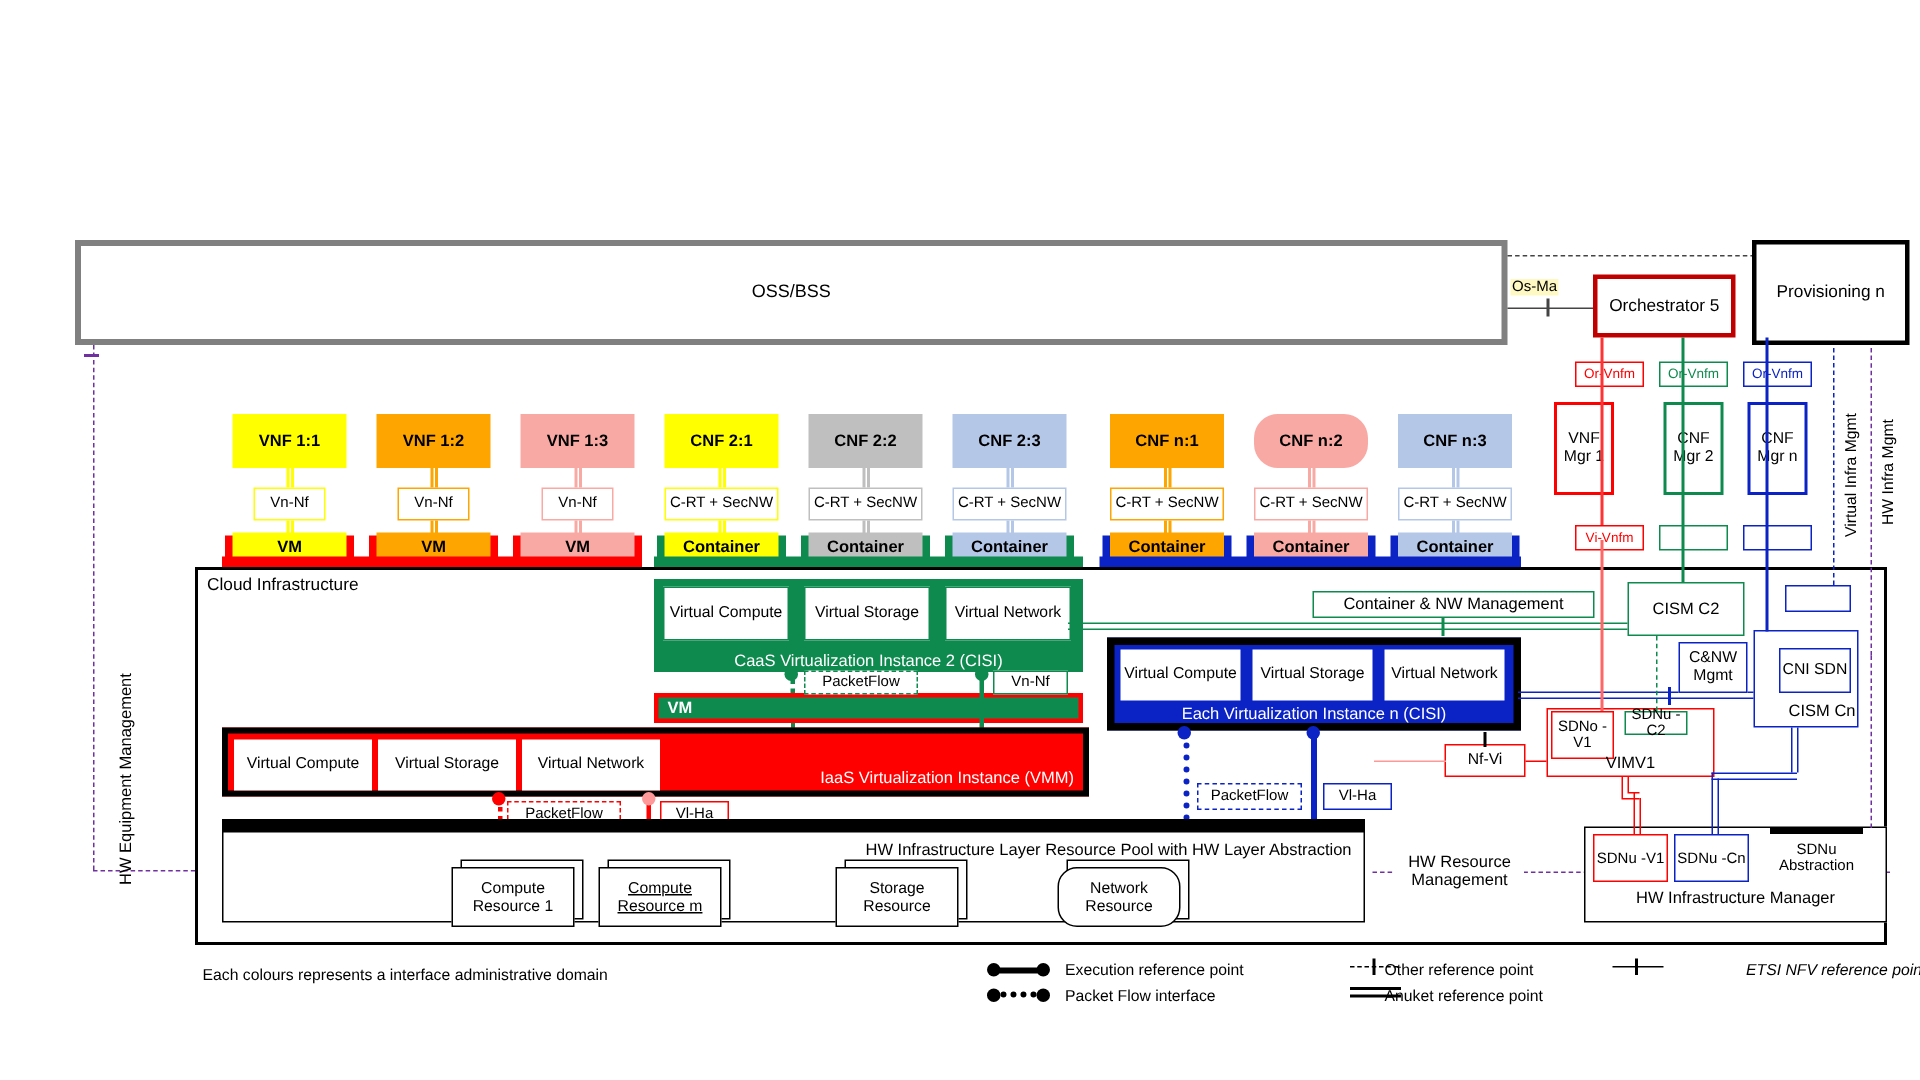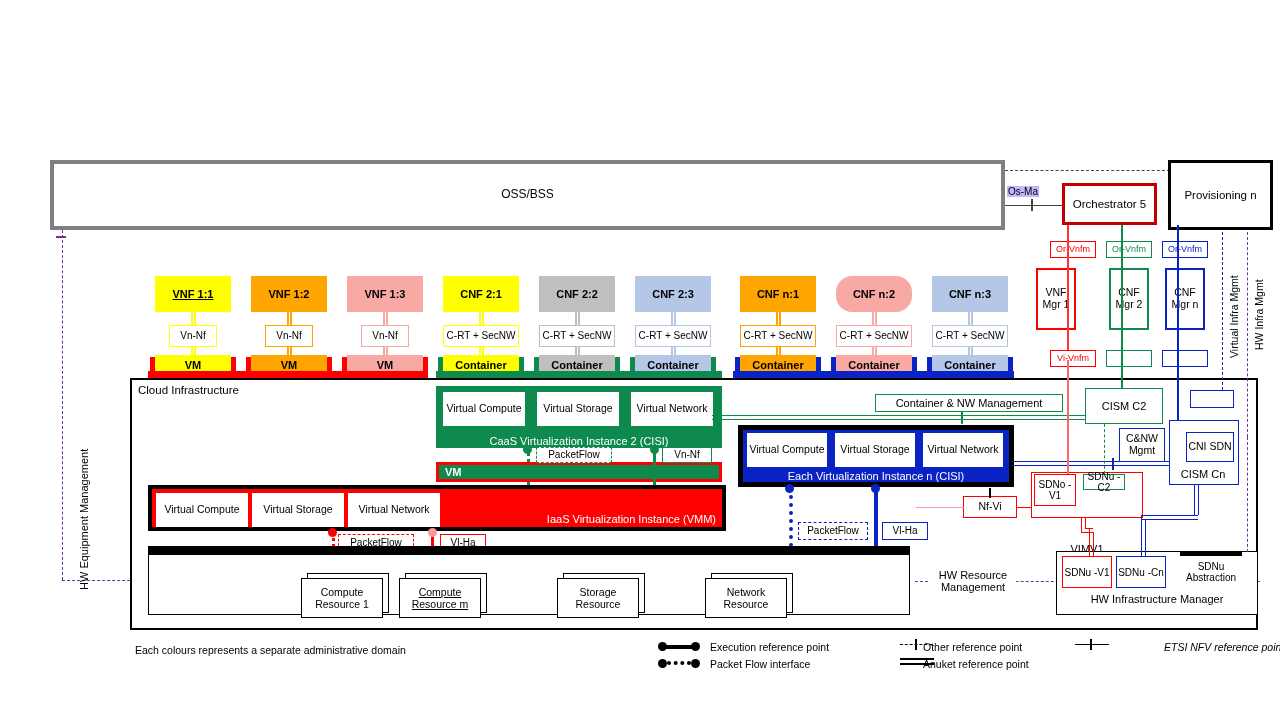--- a/index.html
+++ b/index.html
@@ -56,26 +56,26 @@
 
   
   .mgr{width:40px;height:62px;border:2px solid;background:#fff;font-size:10.5px;}
   .orvnfm{width:46px;height:17px;border:1.4px solid;background:#fff;font-size:9px;}
   .vivnfm{width:46px;height:17px;border:1.4px solid;background:#fff;font-size:9px;}
 
   #cismc2{left:1085px;top:388px;width:78px;height:36px;border:1.5px solid #0E8A4F;background:#fff;font-size:11px;}
   #cnwmgmt{left:1119px;top:428px;width:46px;height:34px;border:1.5px solid #0B23C4;background:#fff;font-size:10.5px;line-height:1.1;}
   #cismcn{left:1169px;top:420px;width:70px;height:65px;border:1.5px solid #0B23C4;background:#fff;}
   #cnisdn{left:1186px;top:432px;width:48px;height:30px;border:1.5px solid #0B23C4;background:#fff;font-size:10.5px;line-height:1.1;}
-  #cismcnlab{position:absolute;left:1169px;top:468px;width:68px;text-align:center;font-size:11px;}
+  #cismcnlab{position:absolute;left:1169px;top:468px;width:68px;text-align:right;font-size:11px;}
 
   #vimv1{left:1031px;top:472px;width:112px;height:46px;border:1.5px solid #FF0000;background:#fff;}
   #sdnov1{left:1034px;top:474px;width:42px;height:32px;border:1.5px solid #FF0000;background:#fff;font-size:10px;line-height:1.1;}
   #sdnuc2{left:1083px;top:474px;width:42px;height:16px;border:1.5px solid #0E8A4F;background:#fff;font-size:10px;line-height:1.1;}
-  #vimv1lab{position:absolute;left:1031px;top:503px;width:112px;text-align:center;font-size:11px;margin-top:40px;}
+  #vimv1lab{position:absolute;left:1031px;top:503px;width:112px;text-align:center;font-size:11px;}
 
   #hwim{left:1056px;top:551px;width:202px;height:64px;border:1.5px solid #000;background:#fff;}
   #sdnuv1{left:1062px;top:556px;width:50px;height:32px;border:1.5px solid #FF0000;background:#fff;font-size:10px;line-height:1.1;}
   #sdnucn{left:1116px;top:556px;width:50px;height:32px;border:1.5px solid #0B23C4;background:#fff;font-size:10px;line-height:1.1;}
   #sdnuprov{left:1172px;top:556px;width:78px;height:32px;background:#fff;font-size:10px;line-height:1.1;}
   #sdnuprovbar{left:1180px;top:552px;width:62px;height:7px;background:#000;}
   #hwimlab{position:absolute;left:1056px;top:593px;width:202px;text-align:center;font-size:11px;}
 
   
   .vtext{transform-origin:0 0;white-space:nowrap;font-size:11px;}
@@ -90,36 +90,36 @@
 </head>
 <body>
 
 <div class="abs ctr" id="oss">
   <span>OSS/BSS</span>
 </div>
 
 <div class="abs" style="left:1005px;top:170px;width:170px;height:0;border-top:1.5px dashed #444;"></div>
 <div class="abs" style="left:1005px;top:205px;width:57px;height:0;border-top:1.5px solid #444;"></div>
 <div class="abs" style="left:1031px;top:199px;width:1.5px;height:12px;background:#444;"></div>
-<div class="abs" style="left:1007px;top:186px;font-size:10px;background:#c4b5fd;padding:0 1px;">Os-Ma</div>
+<div class="abs" style="left:1007px;top:186px;font-size:10px;background:#fef9c3;padding:0 1px;">Os-Ma</div>
 
 <div class="abs ctr" id="orch1">
   <span>Orchestrator 5</span>
 </div>
 <div class="abs ctr" id="orchn">
   <span>Provisioning n</span>
 </div>
 
 <div class="abs" style="left:62px;top:230px;width:0;height:350px;border-left:1.5px dashed #7030A0;"></div>
 <div class="abs" style="left:62px;top:580px;width:580px;height:0;border-top:1.5px dashed #7030A0;"></div>
 <div class="abs" style="left:56px;top:236px;width:10px;height:1.5px;background:#7030A0;"></div>
 <div class="abs vtext" style="left:78px;top:590px;transform:rotate(-90deg);">HW Equipment Management</div>
 
 <div id="nf-layer">
-    <div class="abs ctr nf" style="left: 155px; top: 276px; width: 76px; background: rgb(255, 255, 0); text-decoration: underline;">
+    <div class="abs ctr nf" style="left: 155px; top: 276px; width: 76px; background: rgb(255, 255, 0);">
       <span>VNF 1:1</span>
     </div>
     <div class="abs" style="left: 191px; top: 312px; width: 1.6px; height: 50px; background: rgb(255, 255, 0);"></div>
     <div class="abs" style="left: 194px; top: 312px; width: 1.6px; height: 50px; background: rgb(255, 255, 0);"></div>
     <div class="abs ctr rp" style="left: 169px; top: 325px; width: 48px; border: 1.3px solid rgb(255, 255, 0);">
       <span>Vn-Nf</span>
     </div>
     <div class="abs" style="left: 150px; top: 357px; width: 86px; height: 24px; background: rgb(255, 0, 0);"></div>
     <div class="abs ctr vmbox" style="left: 155px; top: 355px; width: 76px; background: rgb(255, 255, 0);">
       <span>VM</span>
@@ -278,28 +278,29 @@
 <div class="abs cdot" style="left:328px;top:528px;background:#FF0000;"></div>
 <div class="abs cdot" style="left:328px;top:548px;background:#FF0000;"></div>
 <div class="abs ctr" style="left:338px;top:534px;width:76px;height:17px;border:1.4px dashed #FF0000;background:#fff;font-size:10px;">PacketFlow</div>
 
 <div class="abs" style="left:431px;top:531px;width:3px;height:22px;background:#FF0000;"></div>
 <div class="abs cdot" style="left:428px;top:528px;background:#FF9999;"></div>
 <div class="abs cdot" style="left:428px;top:548px;background:#FF9999;"></div>
 <div class="abs ctr" style="left:440px;top:534px;width:46px;height:17px;border:1.4px solid #FF0000;background:#fff;font-size:10px;">Vl-Ha</div>
 
 <div class="abs" id="hwpool">
+  <div id="hwlab">HW Infrastructure Layer Resource Pool with HW Layer Abstraction</div>
   <div class="resShadow" style="left:158px;top:22px;"></div>
   <div class="res" style="left:152px;top:27px;">Compute Resource 1</div>
   <div class="resShadow" style="left:256px;top:22px;"></div>
   <div class="res" style="left:250px;top:27px;text-decoration:underline;">Compute Resource m</div>
   <div class="resShadow" style="left:414px;top:22px;"></div>
   <div class="res" style="left:408px;top:27px;">Storage Resource</div>
   <div class="resShadow" style="left:562px;top:22px;"></div>
-  <div class="res" style="left:556px;top:27px;">Network Resource</div>
+  <div class="res" style="left:556px;top:27px;border-radius:13px;">Network Resource</div>
 </div>
 <div class="abs" id="hwbar"></div>
 
 <div class="abs" style="left:915px;top:581px;width:345px;height:0;border-top:1.5px dashed #7030A0;"></div>
 <div class="abs ctr" style="left:930px;top:566px;width:86px;height:30px;background:#fff;font-size:11px;">HW Resource Management</div>
 
 <div class="abs ctr" style="left:875px;top:394px;width:188px;height:18px;border:1.5px solid #0E8A4F;background:#fff;font-size:11px;">Container &amp; NW Management</div>
 <div class="abs" style="left:712px;top:415px;width:376px;height:0;border-top:1.5px solid #0E8A4F;"></div>
 <div class="abs" style="left:712px;top:419px;width:376px;height:0;border-top:1.5px solid #0E8A4F;"></div>
 <div class="abs" style="left:961px;top:412px;width:1.5px;height:12px;background:#0E8A4F;"></div>
@@ -398,21 +399,21 @@
 <div class="abs" style="left:1104px;top:424px;width:0;height:50px;border-left:1.5px dashed #0E8A4F;"></div>
 
 <div class="abs" style="left:1067px;top:360px;width:2px;height:114px;background:#FF6666;"></div>
 <div class="abs" style="left:1067px;top:225px;width:2px;height:125px;background:#FF3333;"></div>
 
 <div class="abs" style="left:1121px;top:225px;width:2px;height:163px;background:#0E8A4F;"></div>
 
 <div class="abs" style="left:1177px;top:225px;width:2px;height:196px;background:#0B23C4;"></div>
 
 <div class="abs" id="legend">
-  <div class="lgitem" style="left:0px;top:6px;">Each colours represents a separate administrative domain</div>
+  <div class="lgitem" style="left:0px;top:6px;">Each colours represents a interface administrative domain</div>
 
   <div class="dot" style="left:523px;top:4px;"></div>
   <div class="lgbar" style="left:529px;top:6.5px;width:30px;"></div>
   <div class="dot" style="left:556px;top:4px;"></div>
   <div class="lgitem" style="left:575px;top:3px;">Execution reference point</div>
 
   <div class="dot" style="left:523px;top:21px;"></div>
   <div class="abs" style="left:532px;top:23px;width:24px;height:0;border-top:4px dotted #000;"></div>
   <div class="dot" style="left:556px;top:21px;"></div>
   <div class="lgitem" style="left:575px;top:20px;">Packet Flow interface</div>

